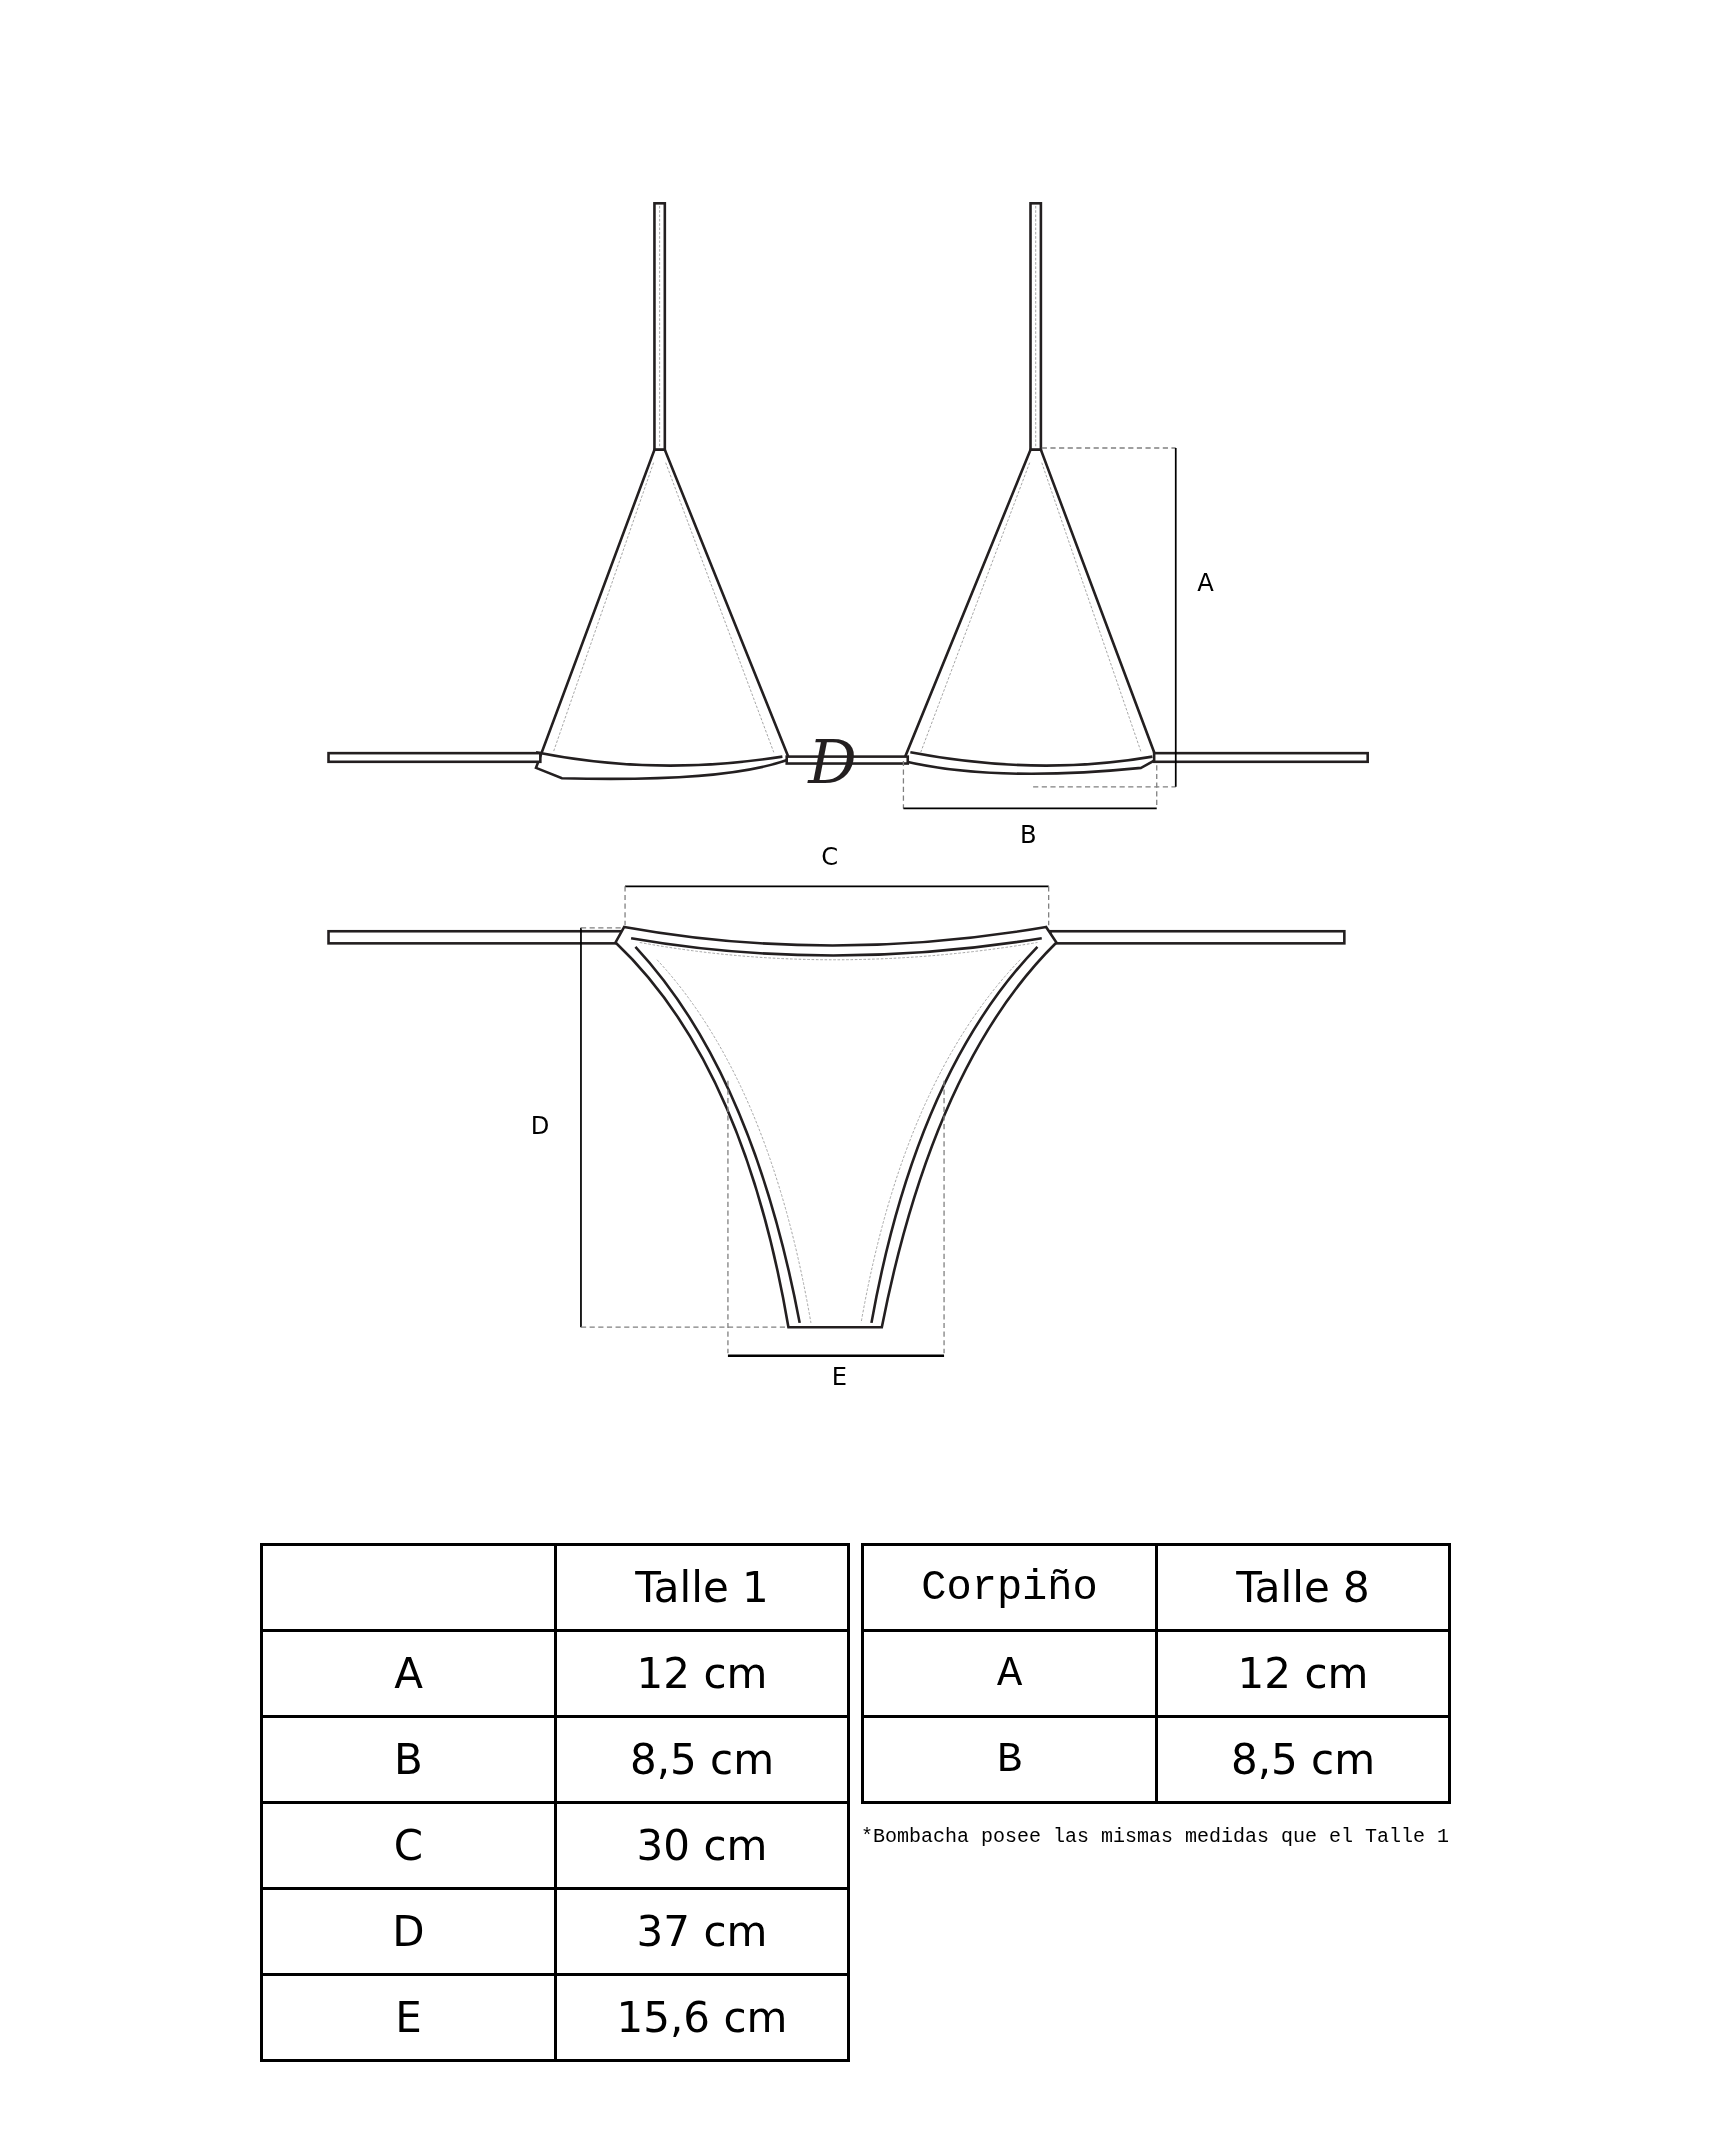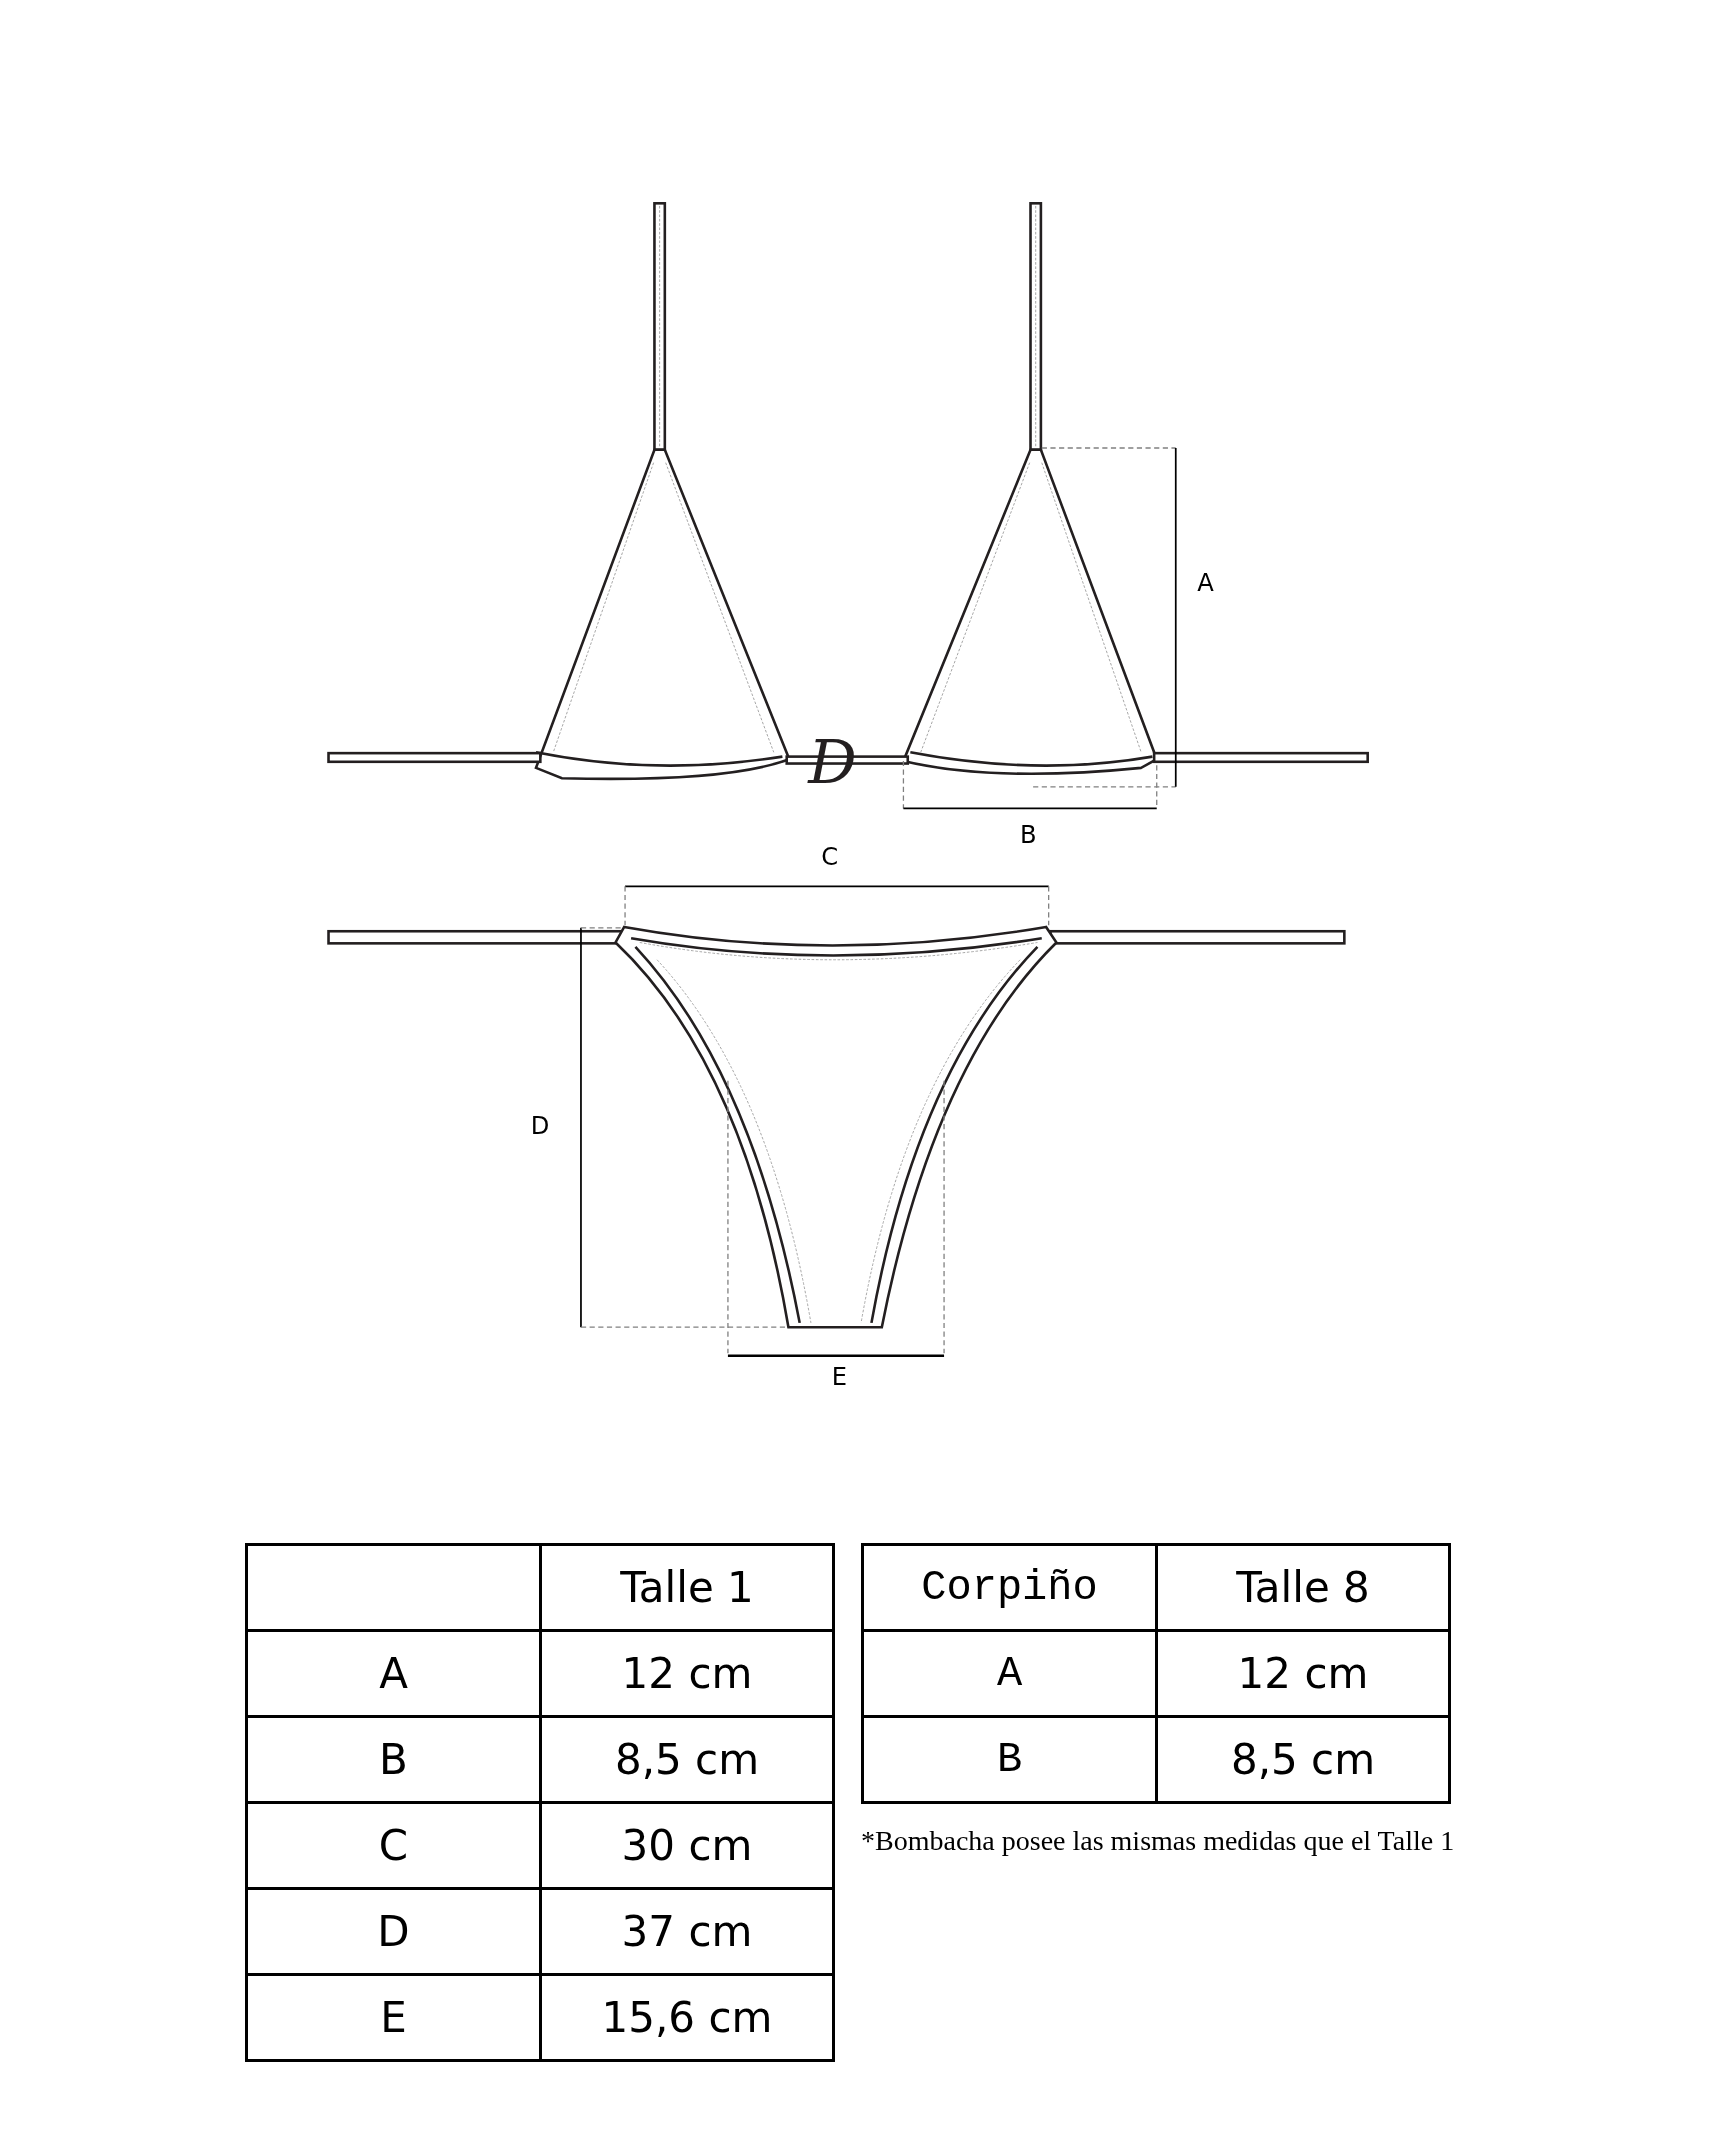--- a/index.html
+++ b/index.html
@@ -3,28 +3,28 @@
 <meta charset="utf-8">
 <style>
   html, body { margin:0; padding:0; background:#ffffff; }
   body { width:1723px; height:2146px; position:relative; overflow:hidden;
          font-family:"Liberation Sans", sans-serif; color:#000; }
   #diagram { position:absolute; left:0; top:0; width:1723px; height:1470px; }
   .dim-label { font-family:"DejaVu Sans", sans-serif; font-size:28px; fill:#000; }
   table.size { position:absolute; border-collapse:collapse; }
   table.size td { border:3.5px solid #000; text-align:center; vertical-align:middle;
                   font-size:42px; font-family:"DejaVu Sans", sans-serif; padding:0; }
-  #t1 { left:245px; top:1543px; width:590px; }
+  #t1 { left:260px; top:1543px; width:590px; }
   #t1 td { height:83px; }
   #t1 td.c1 { width:291px; }
   #t2 { left:861px; top:1543px; width:590px; }
   #t2 td { height:83px; }
   #t2 td.c1 { width:291px;font-family:Liberation Mono, monospace; }
-  #note { position:absolute; left:861px; top:1825px; font-size:28px;
-          font-family:Liberation Serif, serif; }
+  #note { position:absolute; left:861px; top:1825px; font-size:20px;
+          font-family:Liberation Mono, monospace; }
 </style>
 </head>
 <body>
 
 <svg id="diagram" viewBox="0 0 1993 1700" xmlns="http://www.w3.org/2000/svg">
   <g fill="none" stroke="#231f20" stroke-width="3">
 
     <rect x="757" y="235" width="12" height="285" fill="#fff"></rect>
     <line x1="763" y1="238" x2="763" y2="518" stroke="#999" stroke-width="1" stroke-dasharray="3,2"></line>
 

